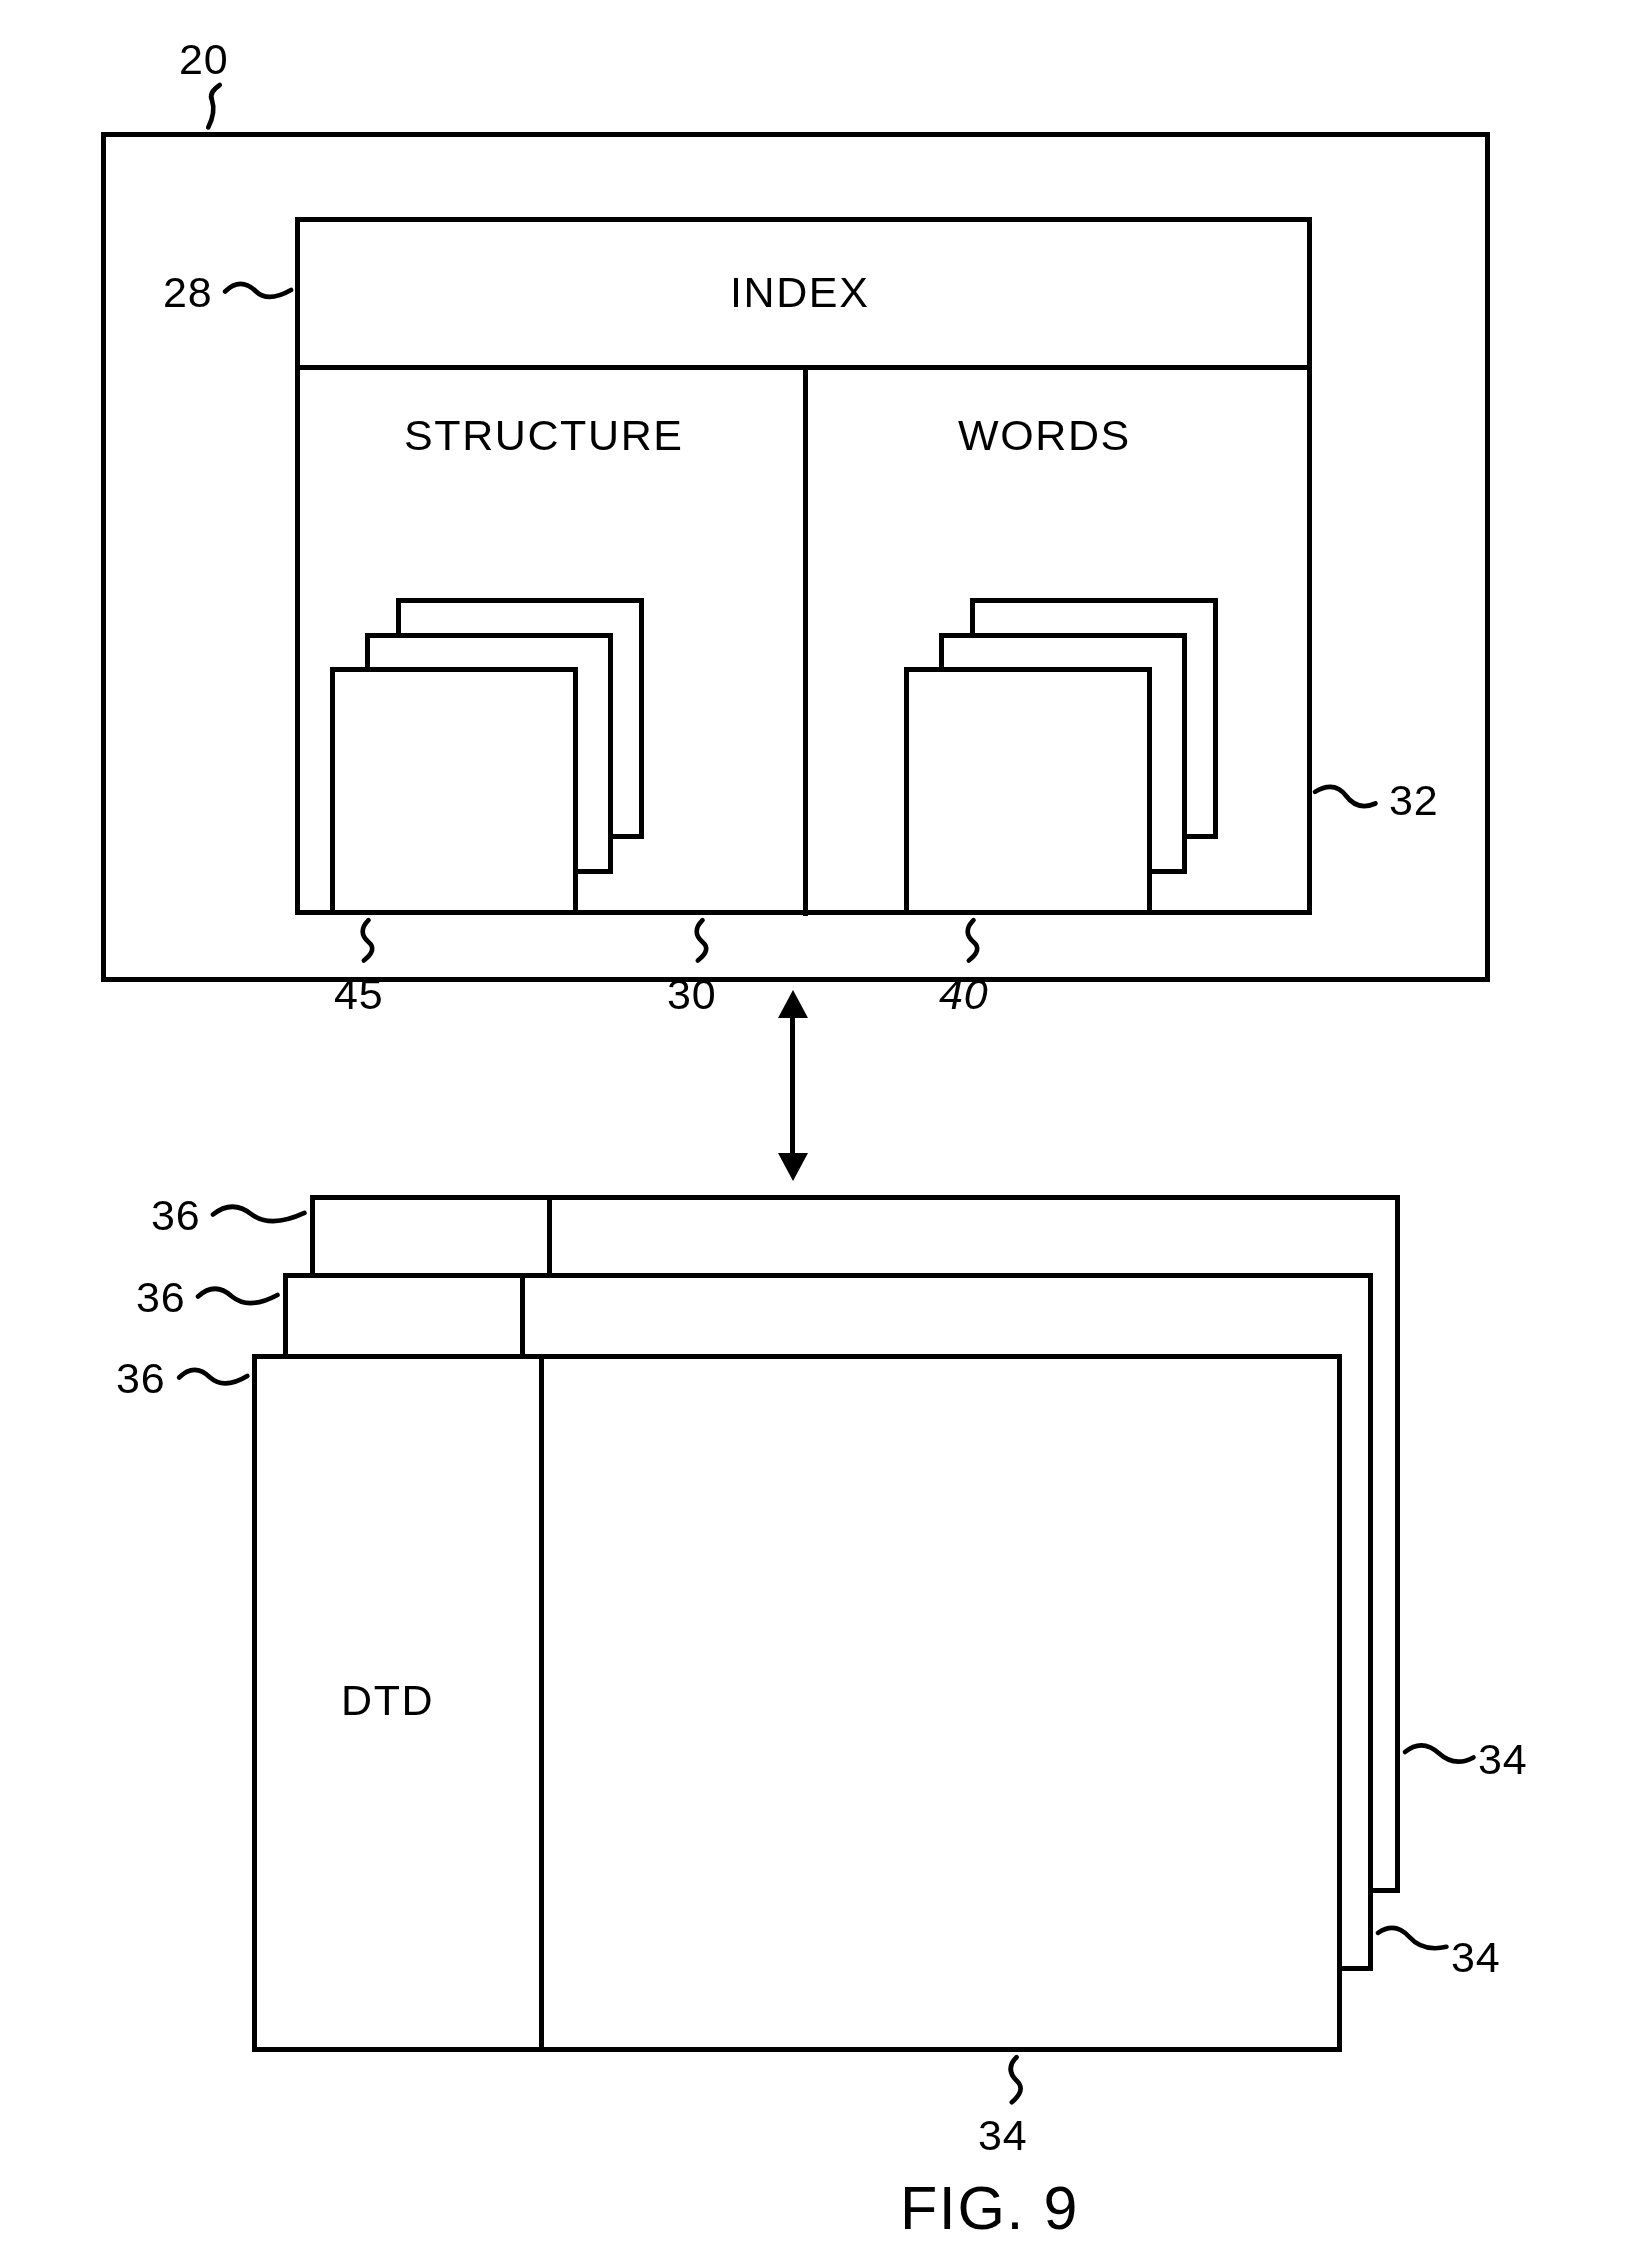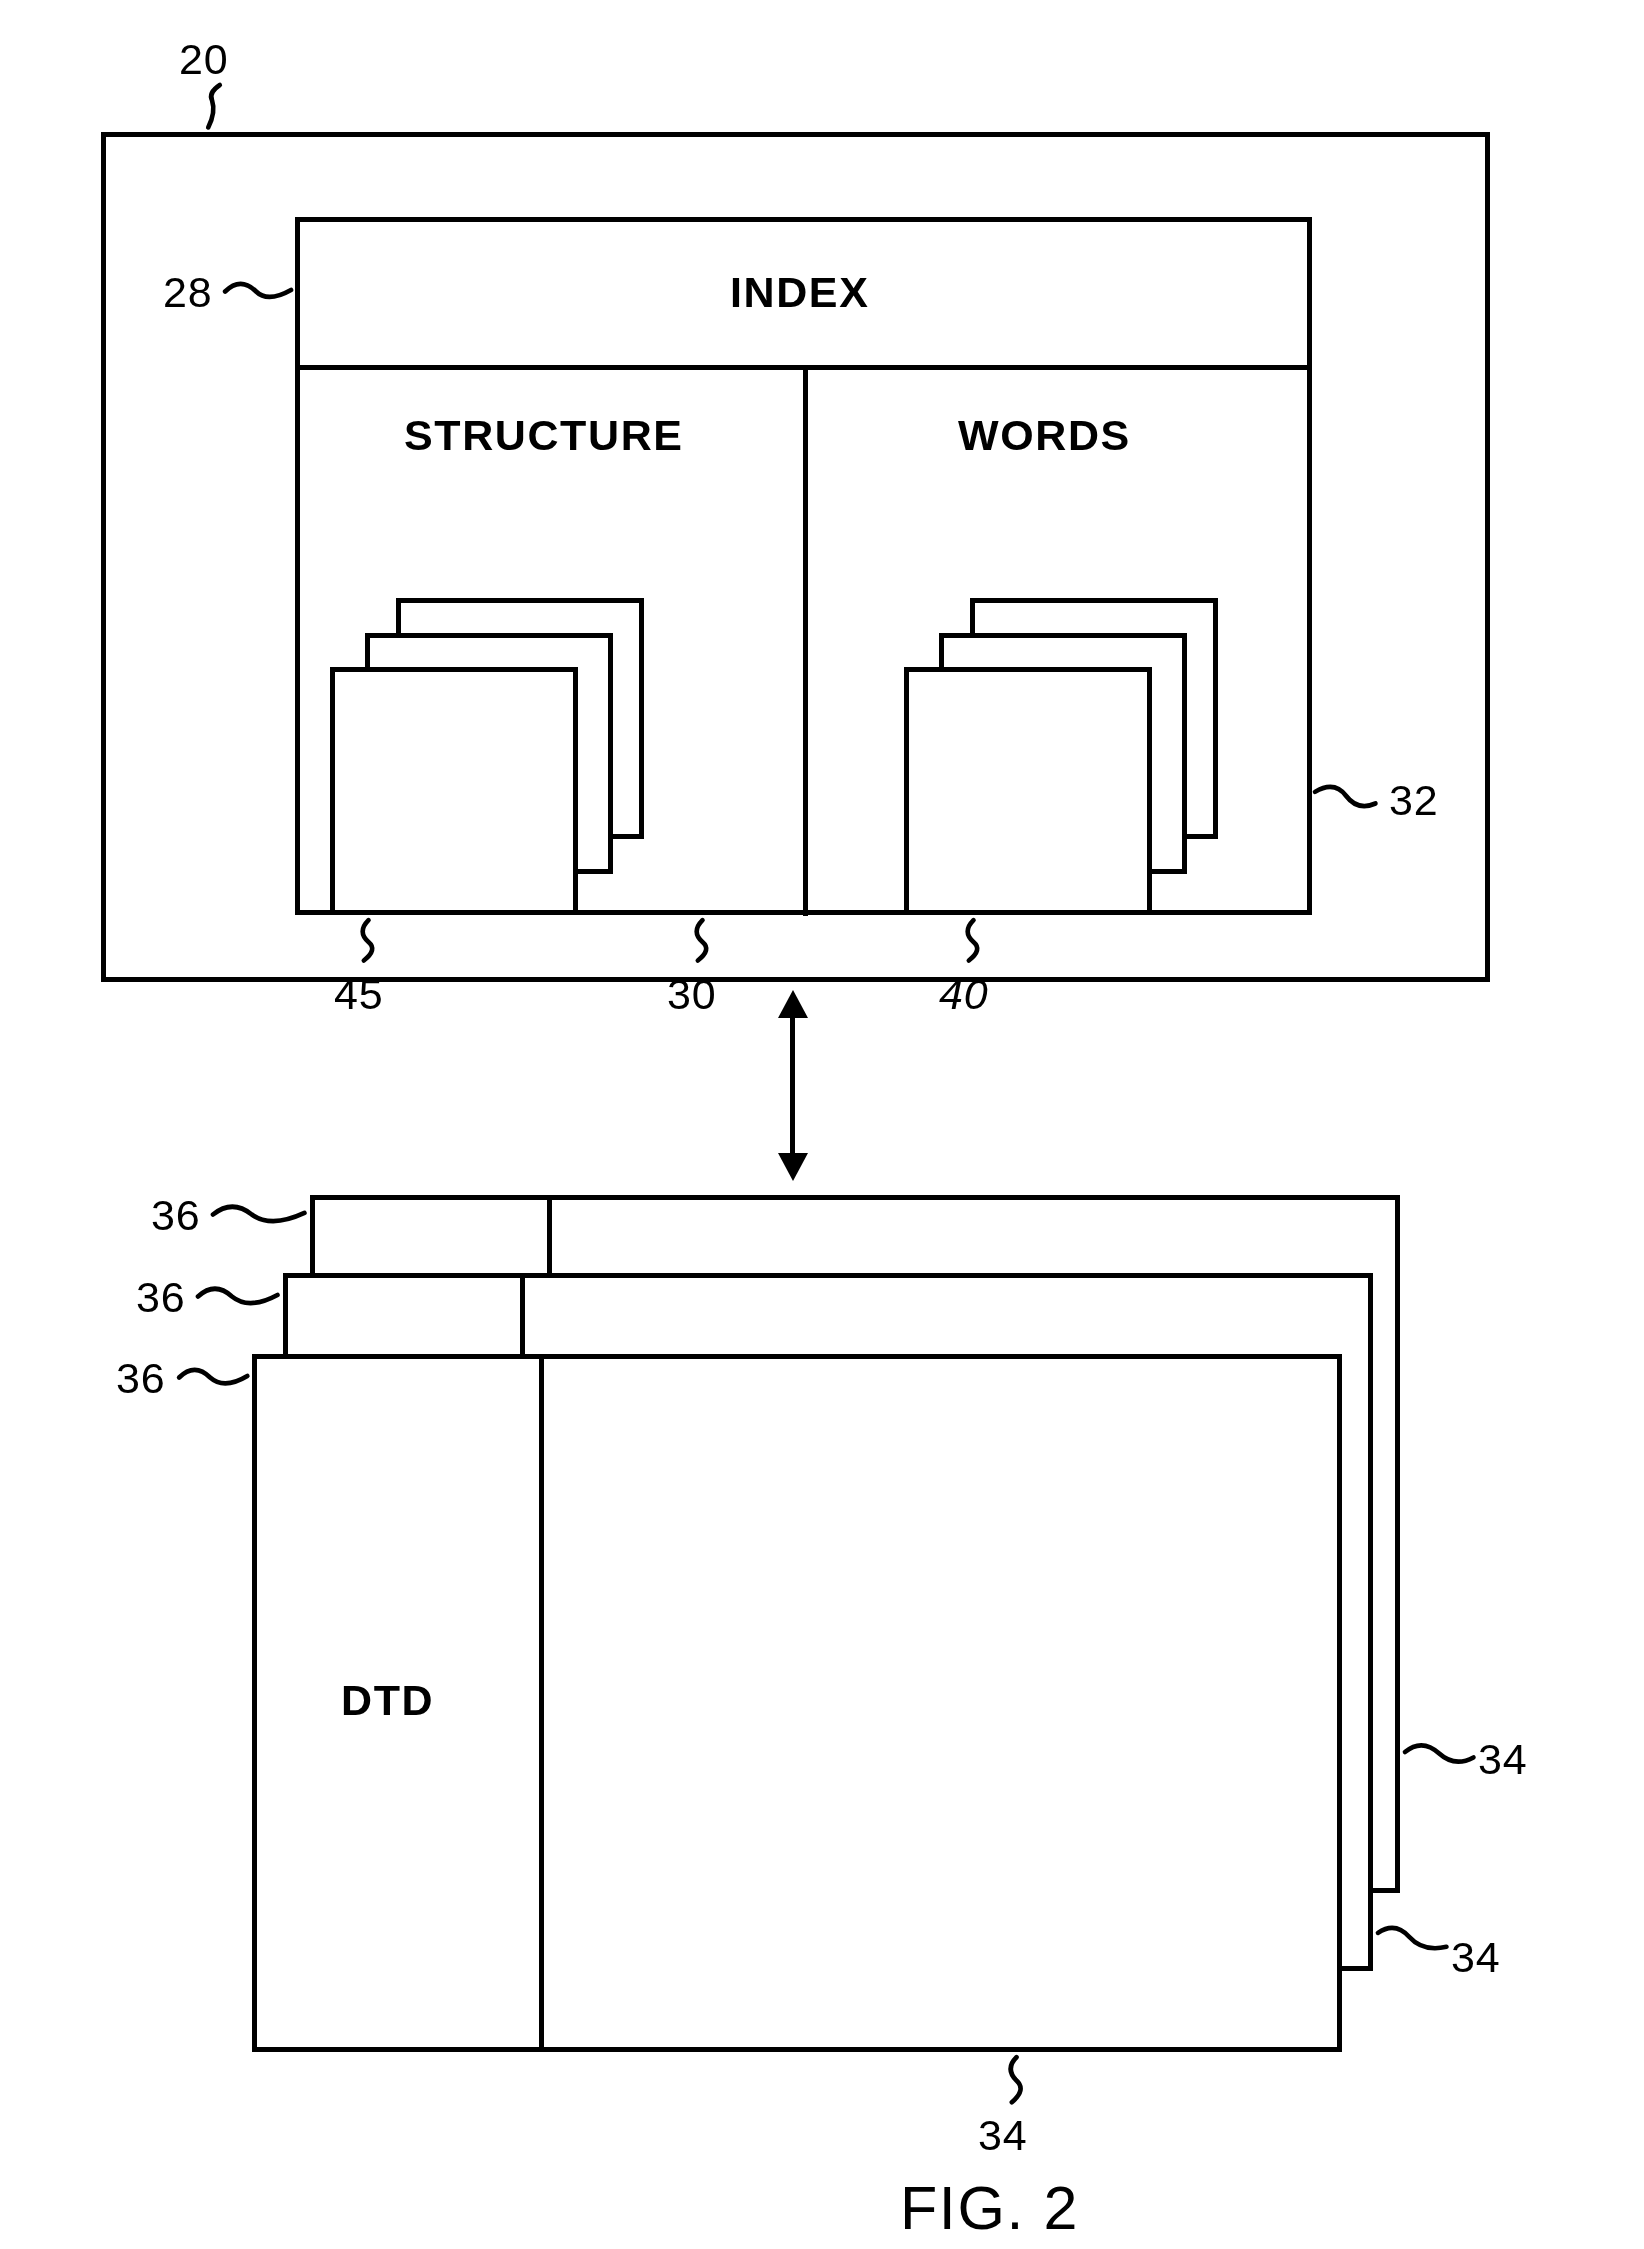--- a/index.html
+++ b/index.html
@@ -17,21 +17,21 @@
   }
   .box {
     position: absolute;
     border: 5.4px solid #000;
     background: #fff;
     box-sizing: border-box;
   }
   .label {
     position: absolute;
     font-size: 43px;
-    font-weight: 700;
+    font-weight: 400;
     letter-spacing: 1.6px;
     white-space: nowrap;
   }
   .ref {
     position: absolute;
     font-size: 43px;
     letter-spacing: 0.8px;
   }
   .figcap {
     position: absolute;
@@ -168,16 +168,16 @@
   <svg class="squig" style="left:1378px; top:1925px;" width="70" height="39" viewBox="0 0 90 50">
       <path d="M0 10 Q22 -5 40 15 Q58 35 88 28"></path>
     </svg>
   <span class="ref" style="left:1451px; top:1933px;">34</span>
 
   <svg class="squig" style="left:1001px; top:2057px;" width="31" height="47" viewBox="0 0 40 60">
       <path d="M20 0 Q5 15 20 30 Q33 42 14 58"></path>
     </svg>
   <span class="ref" style="left:978px; top:2111px;">34</span>
 
-  <span class="figcap" style="left:900px; top:2173px;">FIG. 2</span>
+  <span class="figcap" style="left:900px; top:2173px;">FIG. 9</span>
 
 </div>
 
 
 </body></html>

